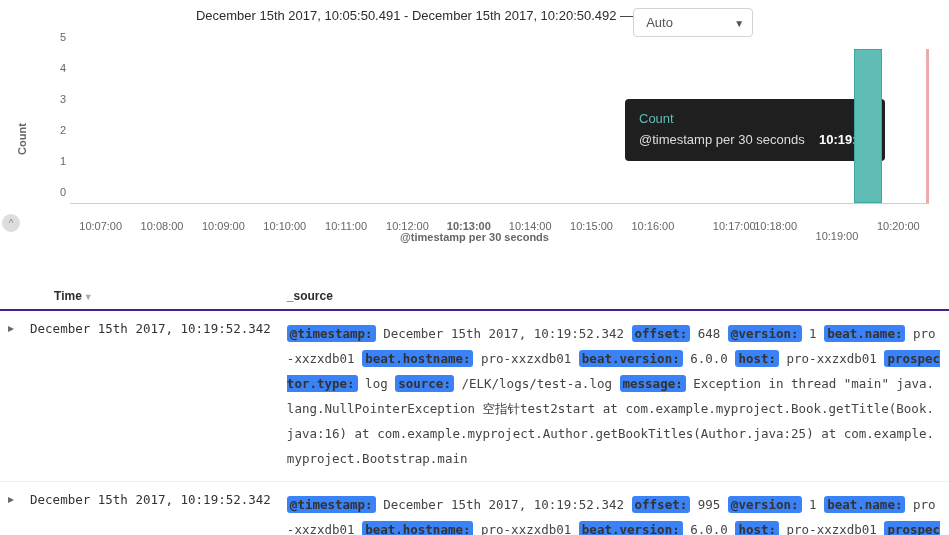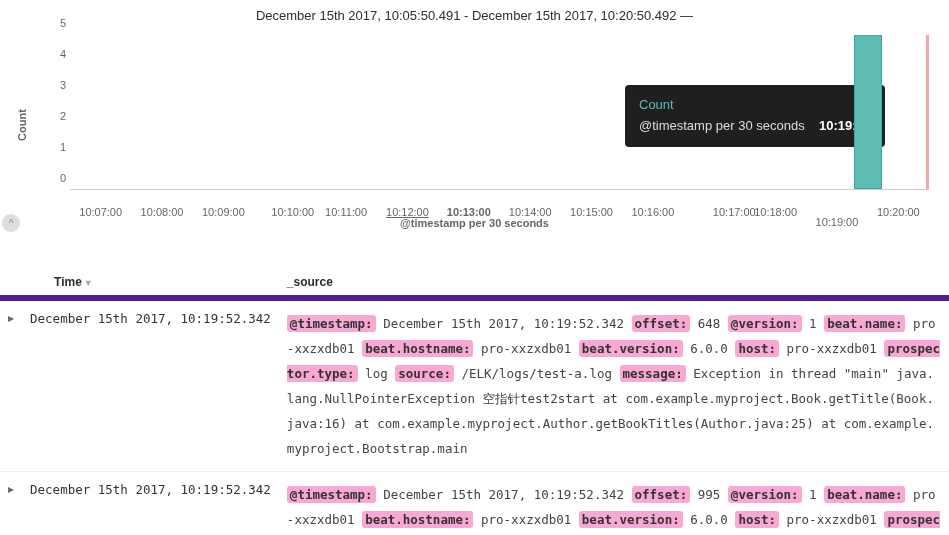--- a/index.html
+++ b/index.html
@@ -24,34 +24,38 @@
   .tooltip .ts-label { color: #ddd; }
   .tooltip .ts-val { float:right; color:#fff; font-weight:600; }
   
   .x-axis { position: absolute; left: 30px; right: 0; bottom: 0; height: 25px; }
   .x-tick { position: absolute; top: 16px; transform: translateX(-50%); font-size: 11px; color: #666; }
   .x-label { text-align: center; font-weight: 700; font-size: 11px; color: #666; margin: 2px 0 10px; }
   
   .collapse-icon { position:absolute; left:2px; top:214px; width:18px; height:18px; border-radius:50%; background:#ddd; color:#888; display:flex; align-items:center; justify-content:center; font-size:10px; cursor:pointer;}
   
   .table { width: 100%; border-collapse: collapse; margin-top: 40px; }
-  .table th { text-align: left; padding: 6px 8px; border-bottom: 6px solid #4c1d95; font-weight: 700; font-size: 12px; color: #2d2d2d; }
+  .table th { text-align: left; padding: 6px 8px; border-bottom: 2px solid #4c1d95; font-weight: 700; font-size: 12px; color: #2d2d2d; }
   .table th.time-col { padding-left: 32px; }
   .sort-caret { color:#aaa; font-size:9px; margin-left:2px;}
   .table td { vertical-align: top; padding: 10px 8px; border-bottom: 1px solid #eee; }
   .expand-cell { width: 22px; text-align:center; color:#666; cursor:pointer; padding-top:12px;}
   .time-cell { width: 250px; font-family: Menlo, Consolas, monospace; font-size: 12.5px; color:#333; white-space:nowrap;}
   .source-cell { font-family: Menlo, Consolas, monospace; font-size: 12.5px; line-height: 2.0; color:#444; word-break: break-all;}
-  .kv-key { background: #f9a8d4; padding: 1px 3px; border-radius: 3px; font-weight:700; color:#333;}
+  .kv-key { background: #3b82f6; padding: 1px 3px; border-radius: 3px; font-weight:700; color:#333;}
 </style>
 </head>
 <body>
 
 <div class="header-bar">
   <span class="range-text">December 15th 2017, 10:05:50.491 - December 15th 2017, 10:20:50.492 —</span>
+  <div class="select-wrap">
+    <span>Auto</span>
+    <span class="caret">▼</span>
+  </div>
 </div>
 
 <div class="chart-area">
   <div class="y-axis-label">Count</div>
   <div class="y-axis" id="y-axis">
       <div class="y-tick" style="bottom: 0%;">0</div>
       <div class="y-tick" style="bottom: 20%;">1</div>
       <div class="y-tick" style="bottom: 40%;">2</div>
       <div class="y-tick" style="bottom: 60%;">3</div>
       <div class="y-tick" style="bottom: 80%;">4</div>
@@ -62,23 +66,23 @@
     <div class="tooltip" style="left:555px; top:50px;">
       <div><span class="count-label">Count</span><span class="count-val">5</span></div>
       <div style="clear:both"><span class="ts-label">@timestamp per 30 seconds</span> &nbsp;<span class="ts-val">10:19:30</span></div>
     </div>
   <div class="bar" style="height: 100%; left: calc(92.8571% - 14px);"></div>
     </div>
   <div class="x-axis" id="x-axis">
       <div class="x-tick" style="left: 3.57143%;">10:07:00</div>
       <div class="x-tick" style="left: 10.7143%;">10:08:00</div>
       <div class="x-tick" style="left: 17.8571%;">10:09:00</div>
-      <div class="x-tick" style="left: 25%; margin-left: 8px;">10:10:00</div>
+      <div class="x-tick" style="left: 25%;">10:10:00</div>
       <div class="x-tick" style="left: 32.1429%;">10:11:00</div>
-      <div class="x-tick" style="left: 39.2857%; text-decoration: underline;">10:12:00</div>
+      <div class="x-tick" style="left: 39.2857%;">10:12:00</div>
       <div class="x-tick" style="left: 46.4286%; font-weight: bold;">10:13:00</div>
       <div class="x-tick" style="left: 53.5714%;">10:14:00</div>
       <div class="x-tick" style="left: 60.7143%;">10:15:00</div>
       <div class="x-tick" style="left: 67.8571%;">10:16:00</div>
       <div class="x-tick" style="left: 75%; margin-left: 20px;">10:17:00</div>
       <div class="x-tick" style="left: 82.1429%;">10:18:00</div>
       <div class="x-tick" style="left: 89.2857%; margin-top: 10px;">10:19:00</div>
       <div class="x-tick" style="left: 96.4286%;">10:20:00</div>
     </div>
 </div>

